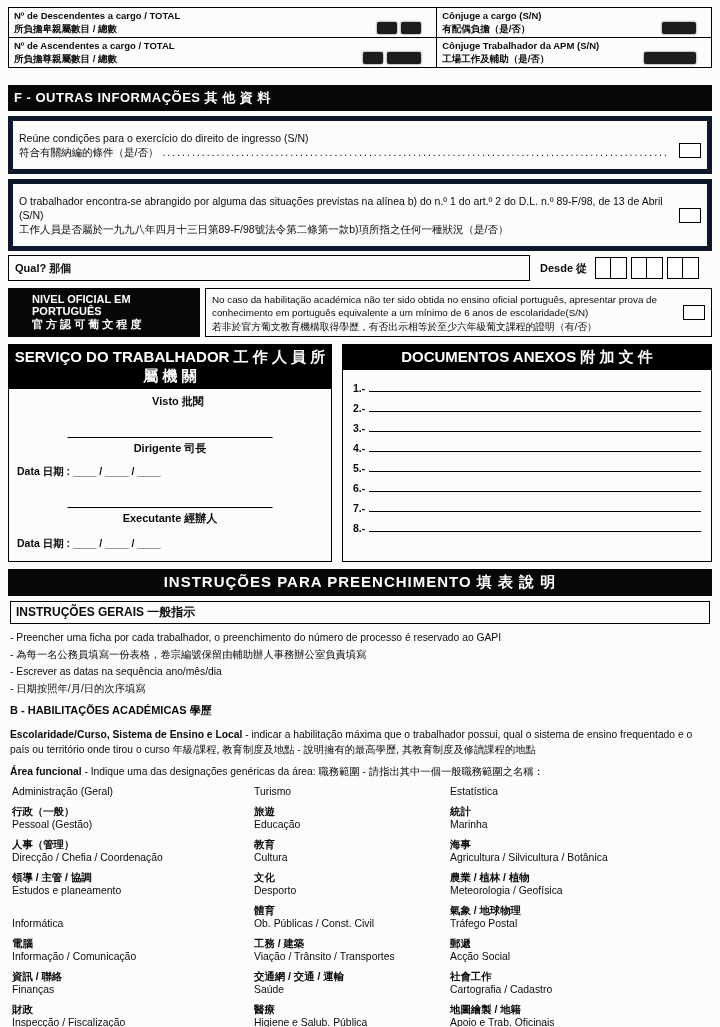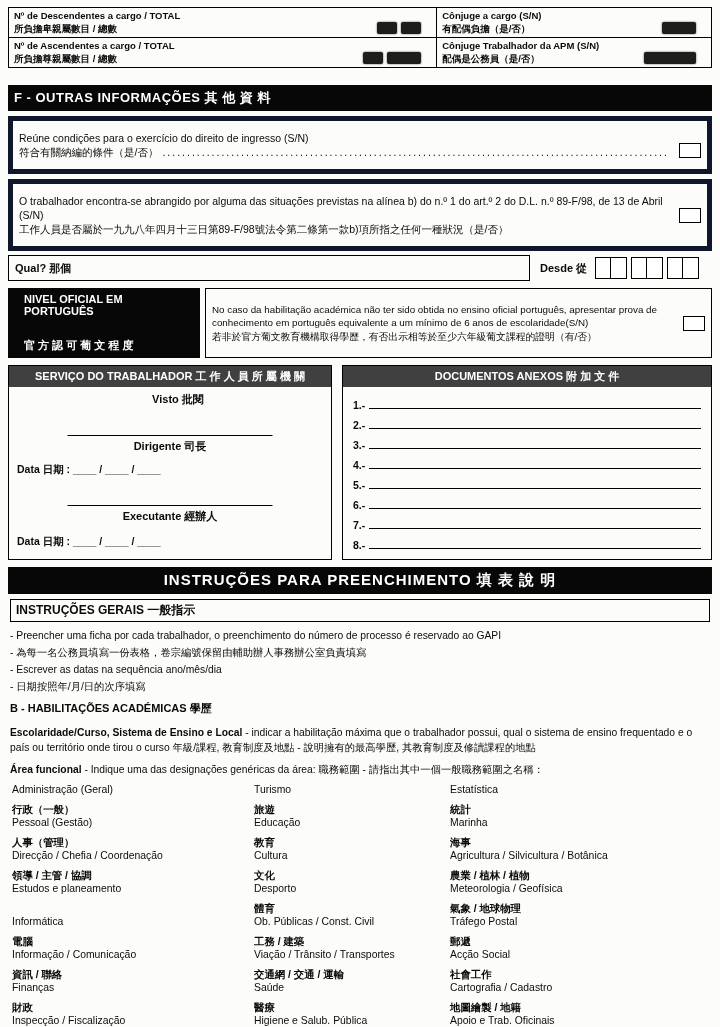--- a/index.html
+++ b/index.html
@@ -37,29 +37,29 @@
   .qual-box { border:1px solid #000; height:26px; flex:1; max-width:522px; display:flex; align-items:center; padding:0 6px; }
   .qual-label { font-weight:bold; font-size:11px; }
   .desde-label { font-weight:bold; font-size:11px; margin-left:10px; white-space:nowrap; }
   .date-cells { display:flex; gap:4px; margin-left:8px; }
   .date-pair { display:flex; }
   .date-cell { width:16px; height:22px; border:1px solid #000; border-left:none; background:#fff; }
   .date-pair .date-cell:first-child { border-left:1px solid #000; }
 
   
   .nivel-row { display:flex; margin-top:7px; align-items:stretch; }
-  .nivel-label { background:#070707; color:#fff; width:192px; padding:5px 16px; font-weight:bold; font-size:11px; display:flex; flex-direction:column; justify-content:center; gap:21px; }
+  .nivel-label { background:#070707; color:#fff; width:192px; padding:5px 24px; font-weight:bold; font-size:11px; display:flex; flex-direction:column; justify-content:center; gap:0; }
   .nivel-box { flex:1; border:1px solid #000; margin-left:5px; padding:3px 6px; font-size:9.8px; line-height:13px; display:flex; align-items:center; }
   .nivel-text { flex:1; min-width:0; }
   .nivel-text .zh { margin-top:1px; }
 
   
   .two-col { display:flex; gap:10px; margin-top:7px; }
   .panel { border:1px solid #000; }
-  .panel-header { background:#404040; color:#fff; text-align:center; font-weight:bold; font-size:11px; padding:3px 2px; }
+  .panel-header { background:#000000; color:#fff; text-align:center; font-weight:bold; font-size:15px; padding:3px 2px; }
   .servico-panel { width:324px; }
   .docs-panel { flex:1; }
   .servico-body { position:relative; height:172px; font-size:11px; }
   .visto { position:absolute; top:5px; left:8px; width:100%; text-align:center; font-weight:bold; }
   .sig-line { position:absolute; left:50%; transform:translateX(-50%); width:205px; border-bottom:1px solid #000; height:0; }
   .sig-1 { top:48px; } .sig-2 { top:118px; }
   .dirigente { position:absolute; top:52px; left:0; width:100%; text-align:center; font-weight:bold; }
   .executante { position:absolute; top:122px; left:0; width:100%; text-align:center; font-weight:bold; }
   .data-1 { position:absolute; top:76px; left:8px; font-weight:bold; font-size:10.5px; }
   .data-2 { position:absolute; top:148px; left:8px; font-weight:bold; font-size:10.5px; }
@@ -120,21 +120,21 @@
           <div class="zh">所負擔尊親屬數目 / 總數</div>
         </div>
         <div class="cell-fields">
           <span class="smudge sm-s"></span>
           <span class="smudge sm-m"></span>
         </div>
       </div>
       <div class="e-cell e-right">
         <div class="cell-text">
           <div class="pt">Cônjuge Trabalhador da APM (S/N)</div>
-          <div class="zh">配偶是公務員（是/否）</div>
+          <div class="zh">工場工作及輔助（是/否）</div>
         </div>
         <div class="cell-fields">
           <span class="smudge sm-l"></span>
         </div>
       </div>
     </div>
   </div>
 
   <div class="bar f-bar">
     <span>F - OUTRAS INFORMAÇÕES  其 他 資 料</span>

